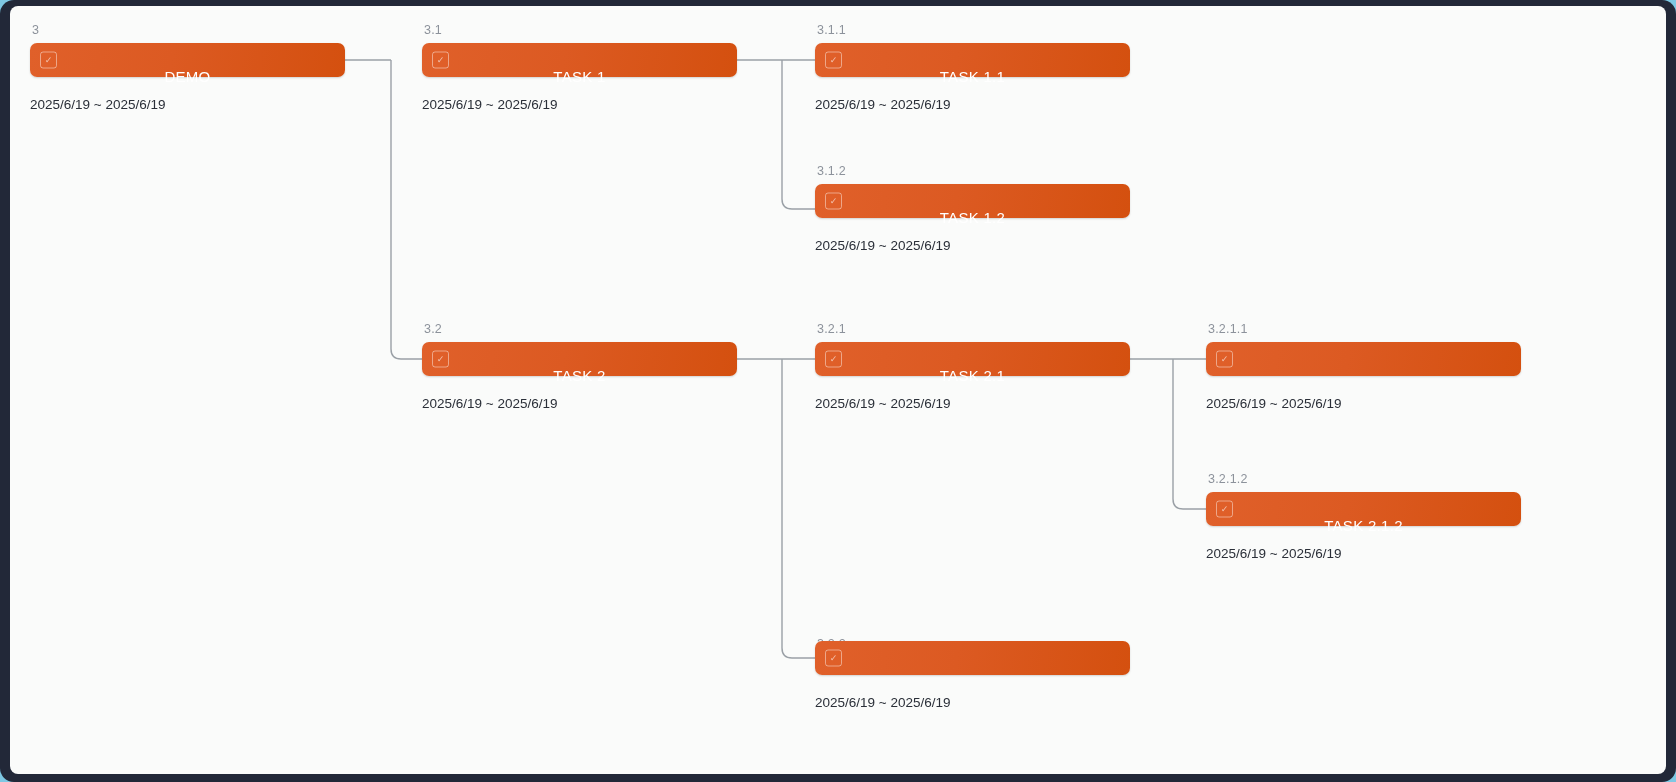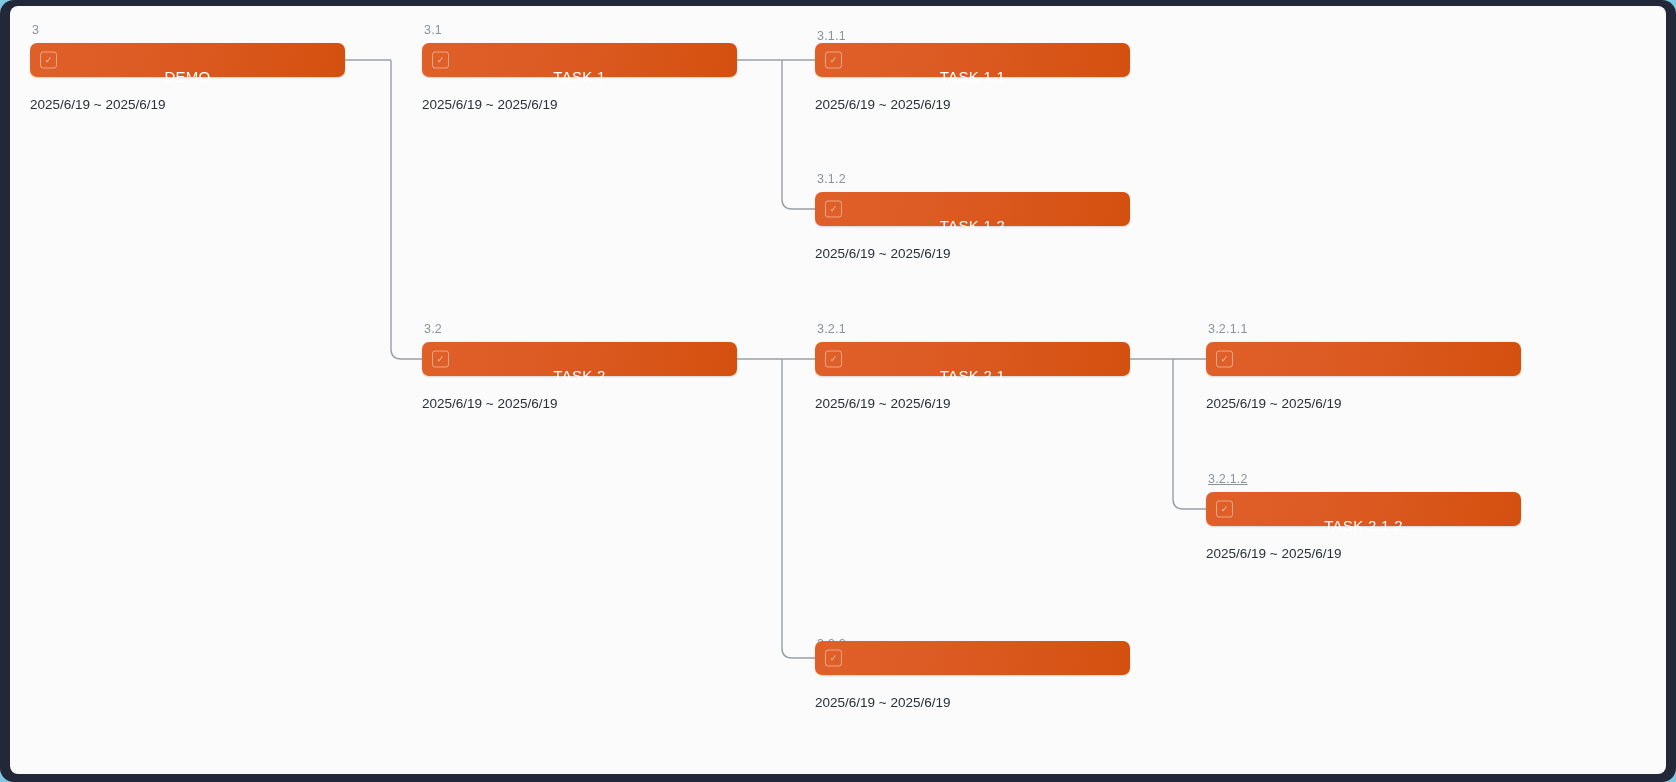--- a/index.html
+++ b/index.html
@@ -86,29 +86,29 @@
   <div class="node" style="left: 412px; top: 37px; width: 315px;">
     <div class="node-index" style="color: rgb(140, 146, 155);">3.1</div>
     <div class="node-bar">
       <span class="node-check">✓</span>
       <span class="node-title">TASK 1</span>
     </div>
     <div class="node-dates" style="color: rgb(42, 47, 56);">2025/6/19 ~ 2025/6/19</div>
   </div>
 
   <div class="node" style="left: 805px; top: 37px; width: 315px;">
-    <div class="node-index" style="color: rgb(140, 146, 155); margin-top: 6px;">3.1.1</div>
+    <div class="node-index" style="color: rgb(140, 146, 155);">3.1.1</div>
     <div class="node-bar">
       <span class="node-check">✓</span>
       <span class="node-title">TASK 1.1</span>
     </div>
     <div class="node-dates" style="color: rgb(42, 47, 56);">2025/6/19 ~ 2025/6/19</div>
   </div>
 
-  <div class="node" style="left: 805px; top: 186px; width: 315px;">
+  <div class="node" style="left: 805px; top: 178px; width: 315px;">
     <div class="node-index" style="color: rgb(140, 146, 155);">3.1.2</div>
     <div class="node-bar">
       <span class="node-check">✓</span>
       <span class="node-title">TASK 1.2</span>
     </div>
     <div class="node-dates" style="color: rgb(42, 47, 56);">2025/6/19 ~ 2025/6/19</div>
   </div>
 
   <div class="node" style="left: 412px; top: 336px; width: 315px;">
     <div class="node-index" style="color: rgb(140, 146, 155);">3.2</div>
@@ -130,21 +130,21 @@
 
   <div class="node" style="left: 1196px; top: 336px; width: 315px;">
     <div class="node-index" style="color: rgb(140, 146, 155);">3.2.1.1</div>
     <div class="node-bar">
       <span class="node-check">✓</span>
     </div>
     <div class="node-dates" style="color: rgb(42, 47, 56);">2025/6/19 ~ 2025/6/19</div>
   </div>
 
   <div class="node" style="left: 1196px; top: 486px; width: 315px;">
-    <div class="node-index" style="color: rgb(140, 146, 155); text-decoration: underline;">3.2.1.2</div>
+    <div class="node-index" style="color: rgb(140, 146, 155);">3.2.1.2</div>
     <div class="node-bar">
       <span class="node-check">✓</span>
       <span class="node-title">TASK 2.1.2</span>
     </div>
     <div class="node-dates" style="color: rgb(42, 47, 56);">2025/6/19 ~ 2025/6/19</div>
   </div>
 
   <div class="node" style="left: 805px; top: 635px; width: 315px;">
     <div class="node-index" style="color: rgb(140, 146, 155); margin-top: 16px;">3.2.2</div>
     <div class="node-bar">

